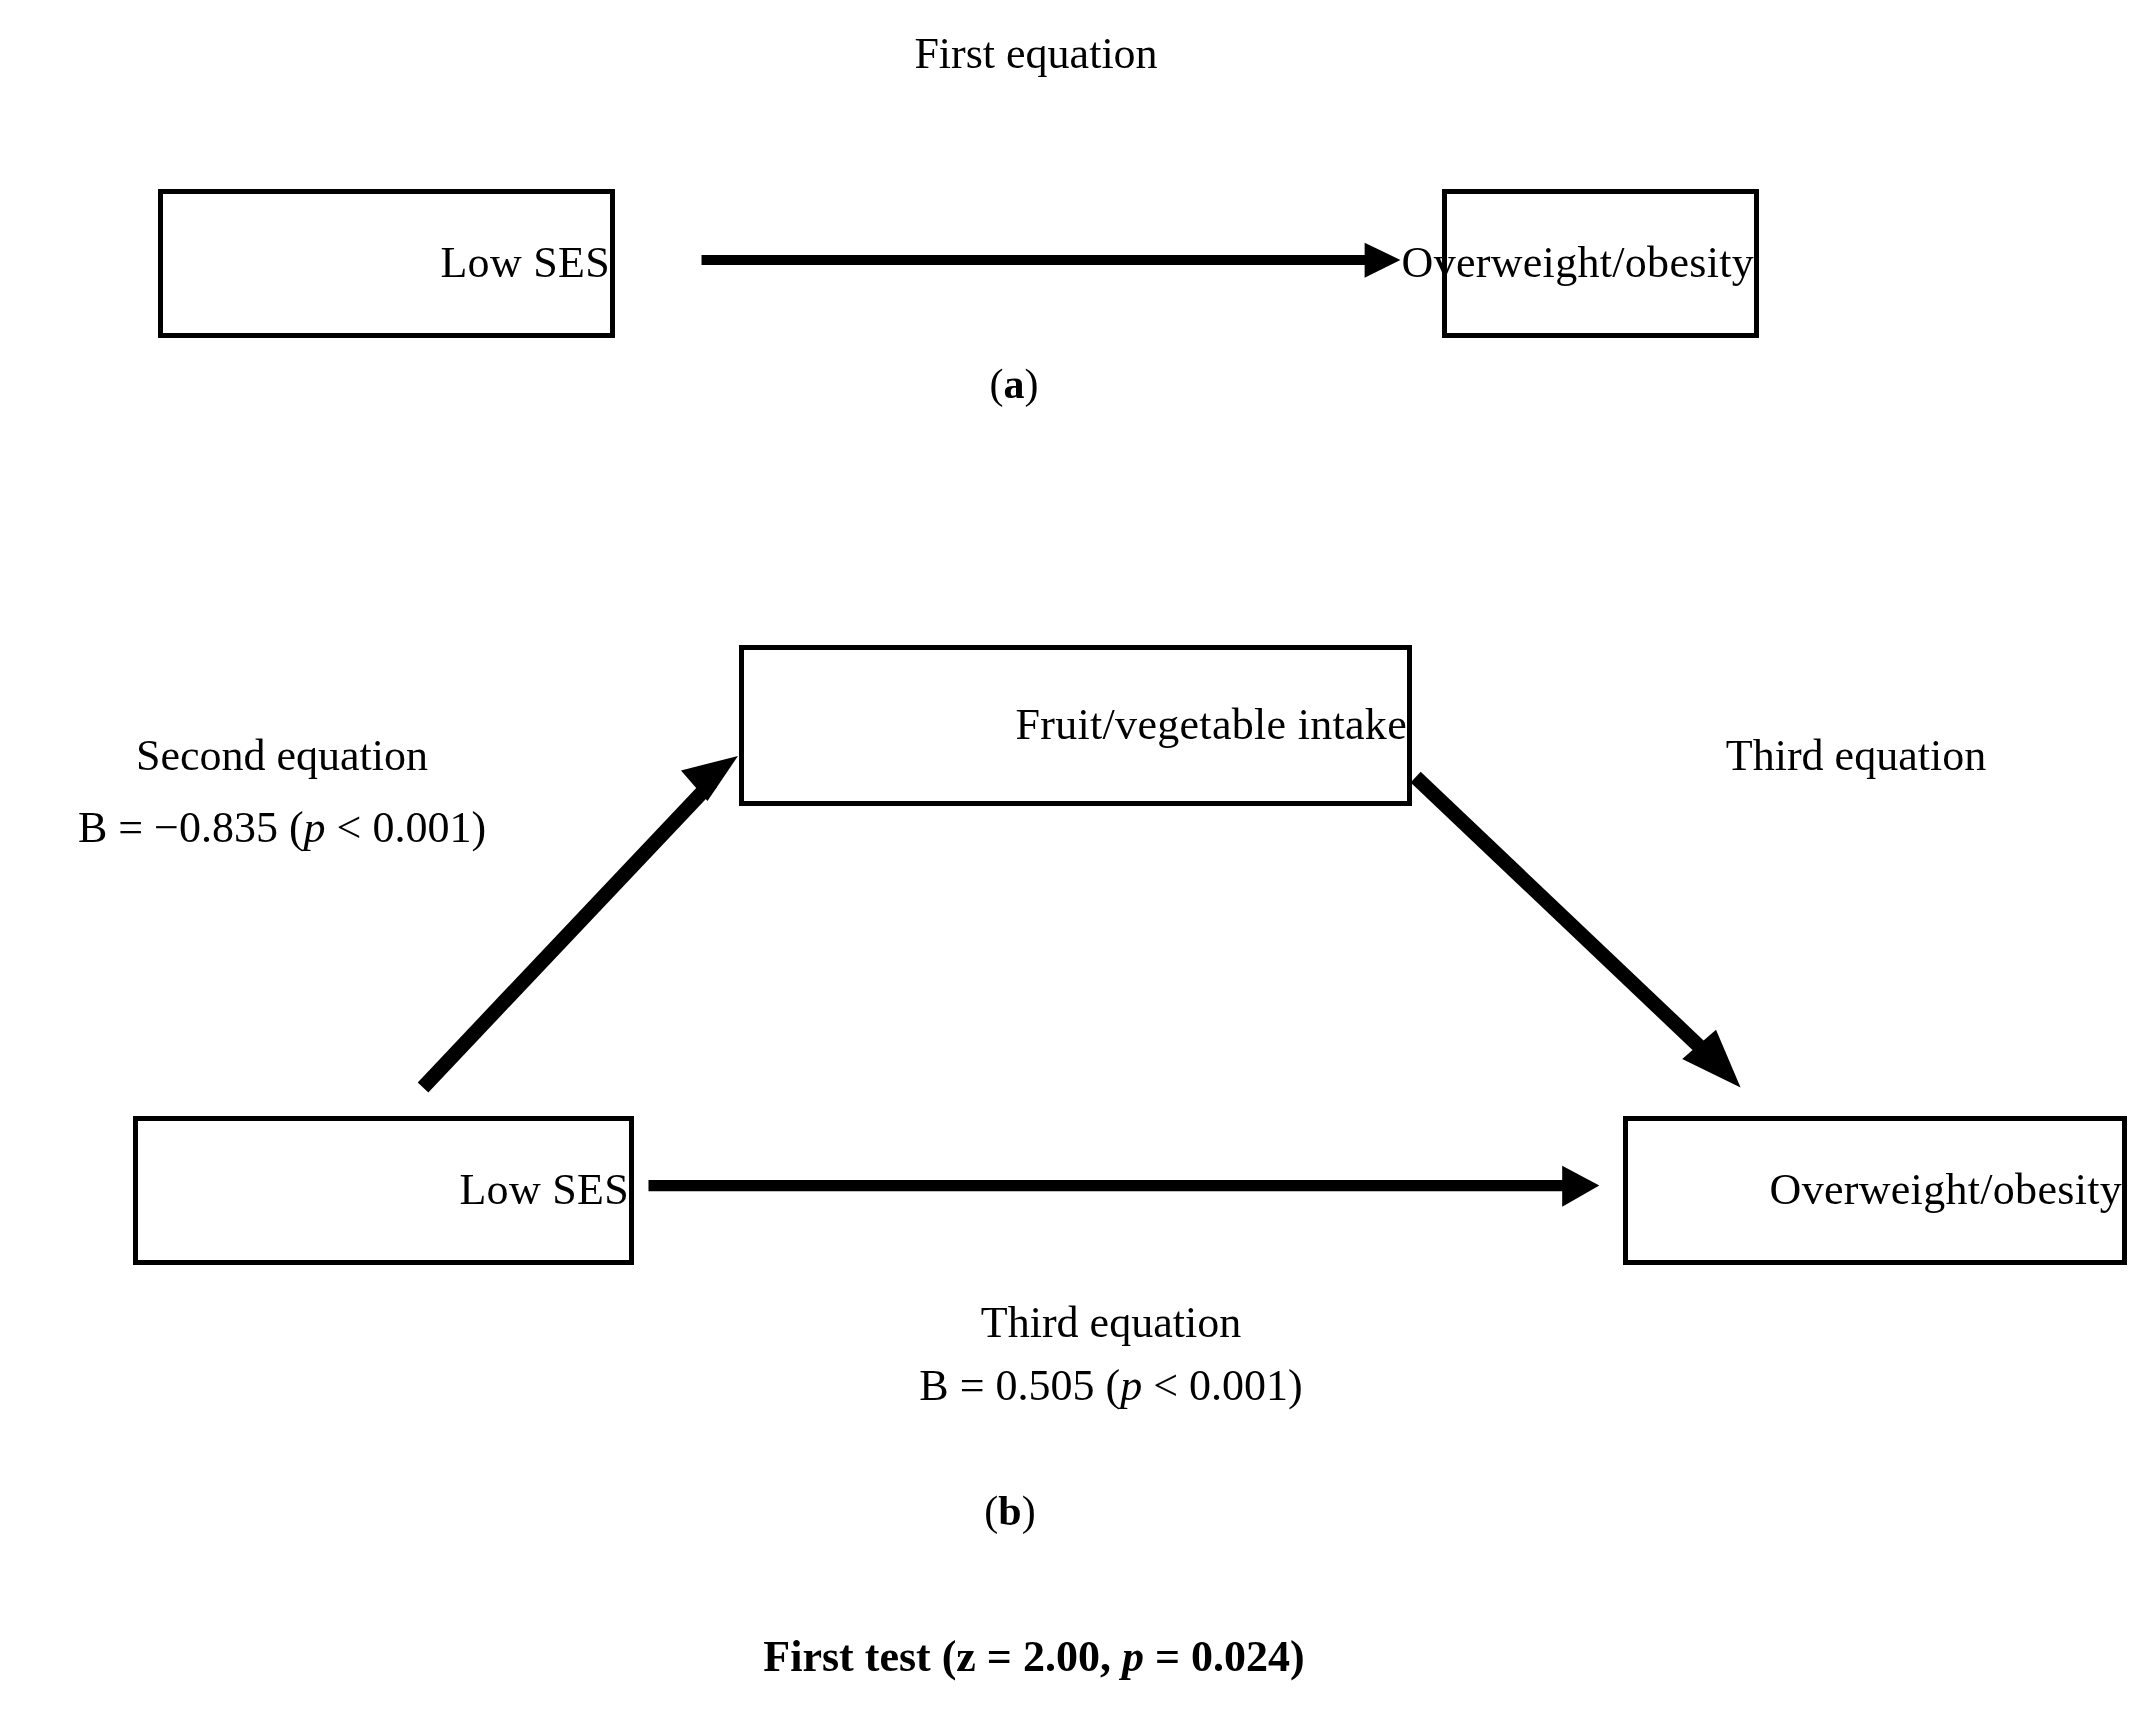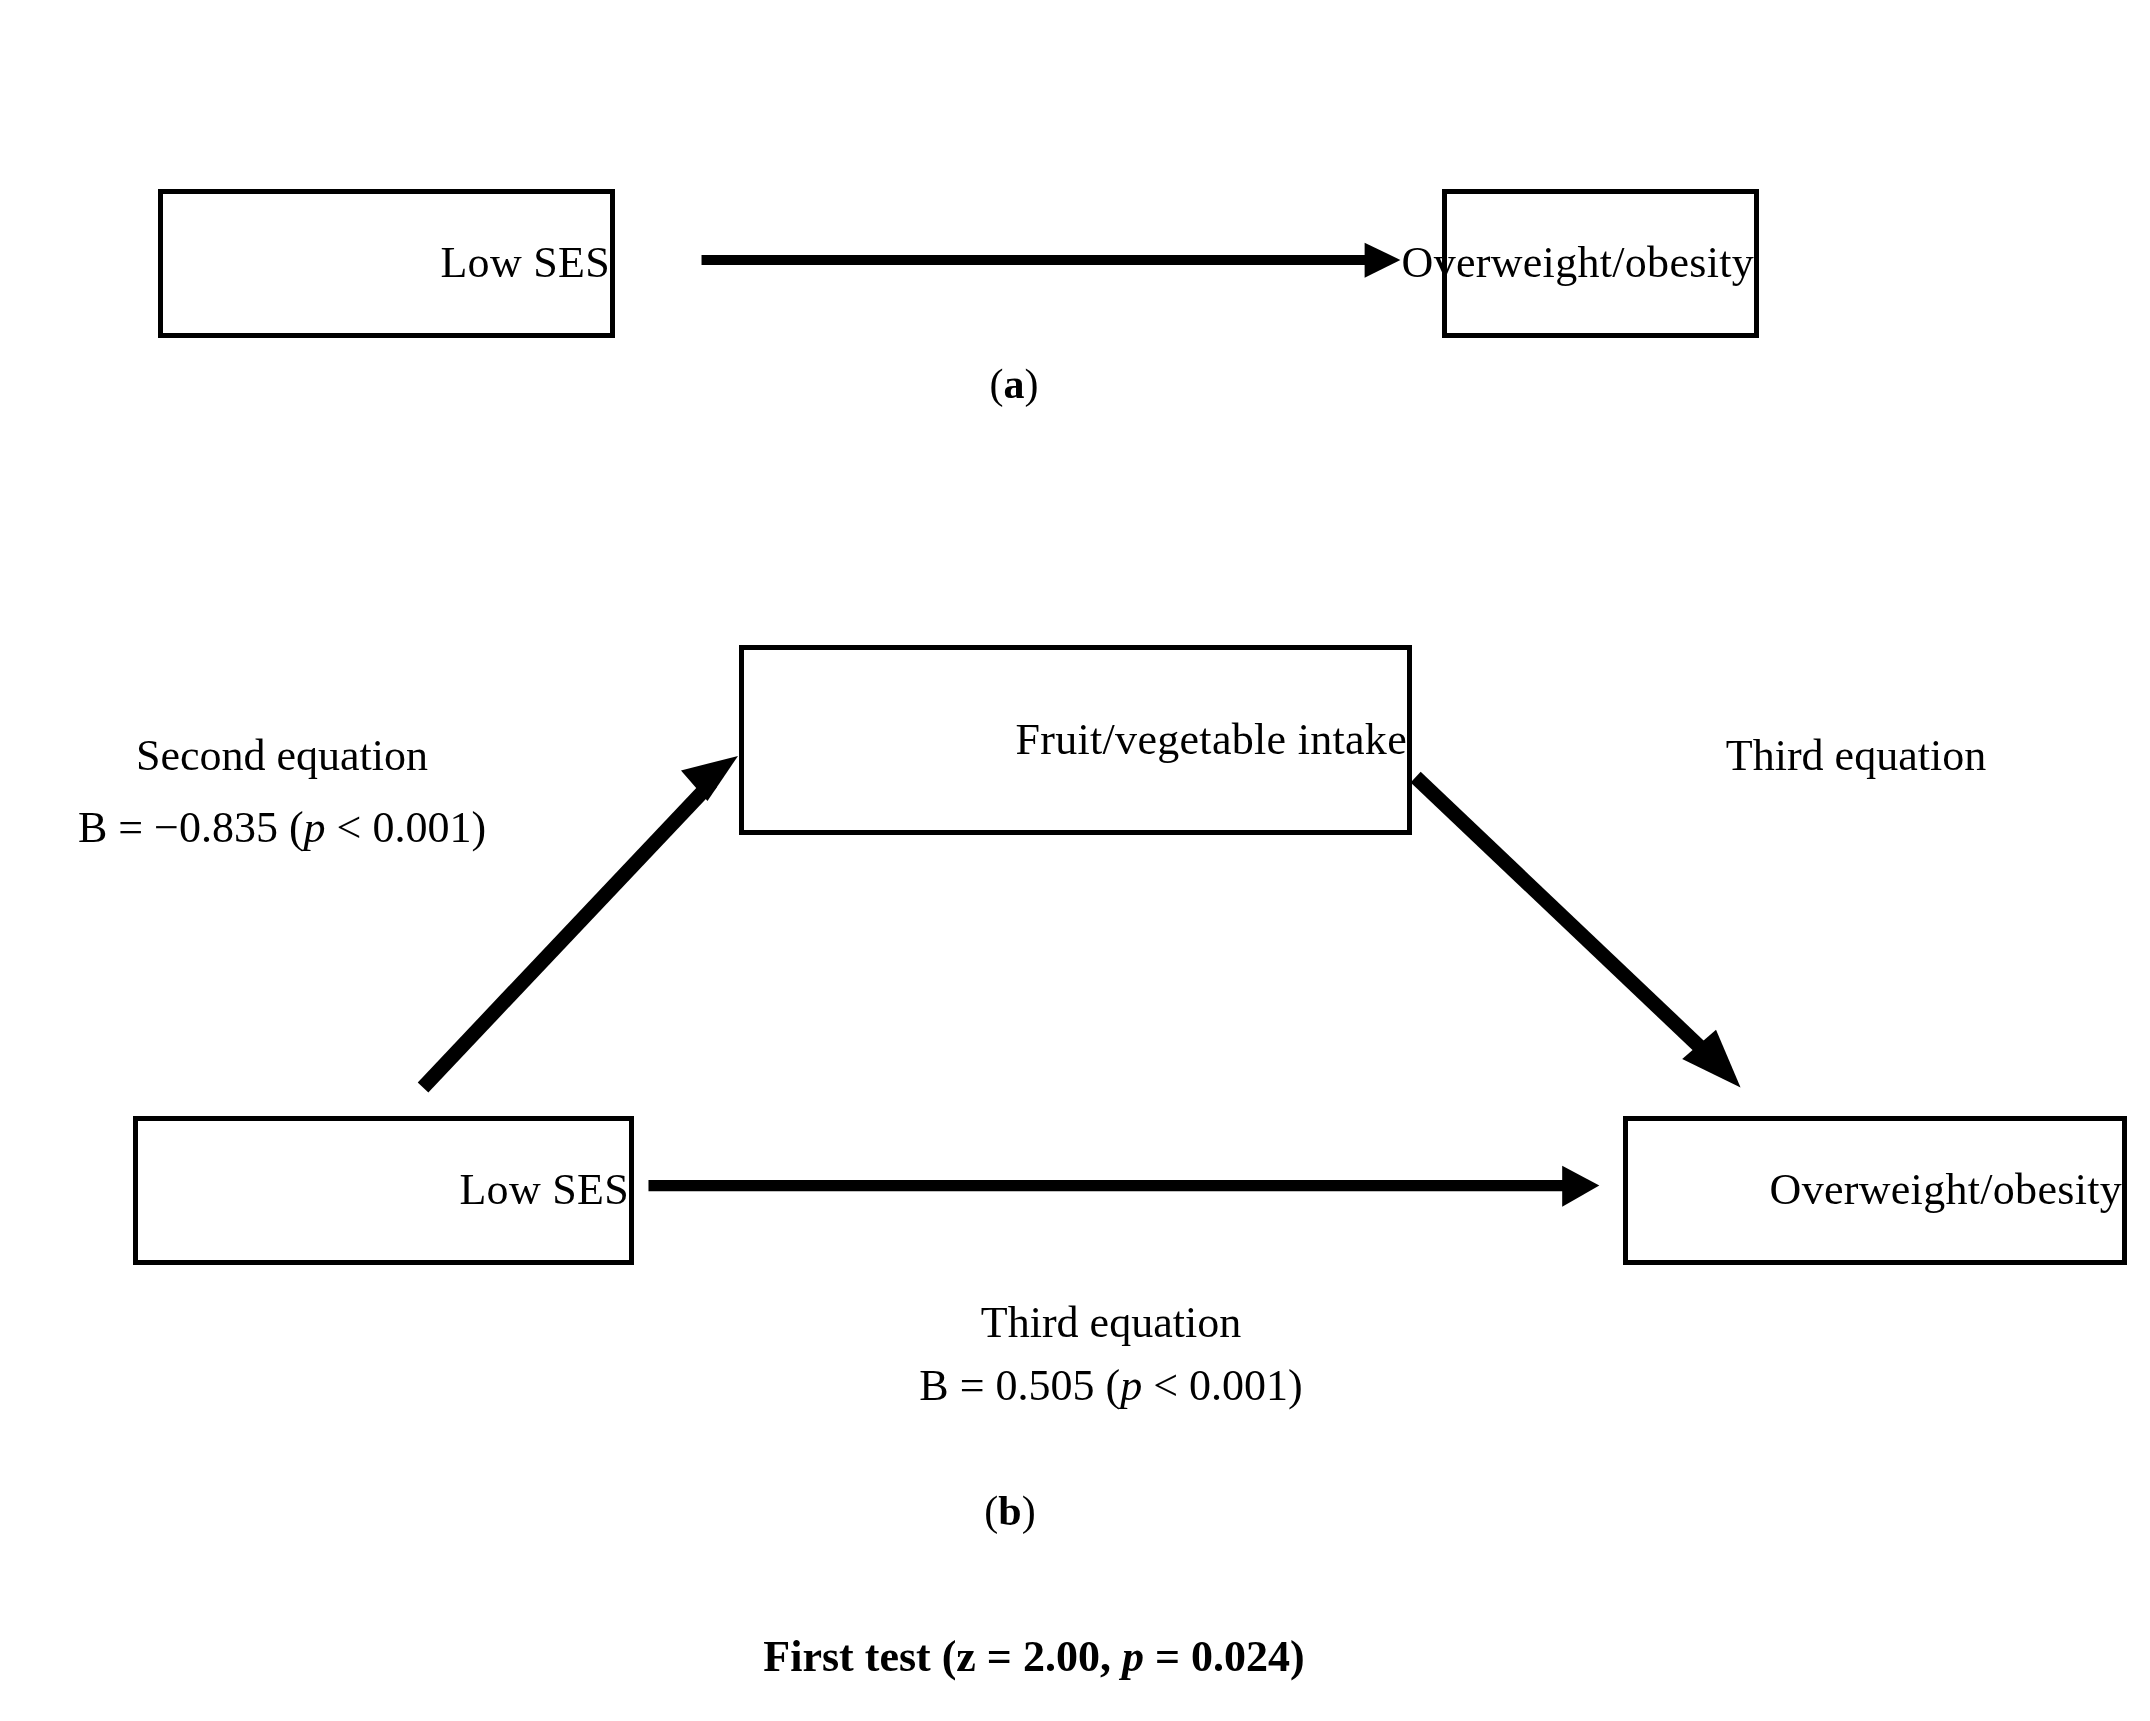--- a/index.html
+++ b/index.html
@@ -98,27 +98,28 @@
 
   <div class="node" style="left:158px; top:189px; width:457px; height:149px;">
     <span>Low SES</span>
   </div>
 
   <div class="node" style="left:1442px; top:189px; width:317px; height:149px; width:317px;">
     <span>Overweight/obesity</span>
   </div>
 
   <div class="txt center" style="left:1036px; top:26.5px;">
+    <span class="eq-line">First equation</span>
   </div>
 
   <div class="panel-label" style="left:1014px; top:360px;">
     <span>(</span><b>a</b><span>)</span>
   </div>
 
-  <div class="node" style="left:739px; top:645px; width:673px; height:190px;">
+  <div class="node" style="left:739px; top:645px; width:673px; height:161px;">
     <span>Fruit/vegetable intake</span>
   </div>
 
   <div class="node" style="left:133px; top:1116px; width:501px; height:149px;">
     <span>Low SES</span>
   </div>
 
   <div class="node" style="left:1623px; top:1116px; width:504px; height:149px;">
     <span>Overweight/obesity</span>
   </div>

